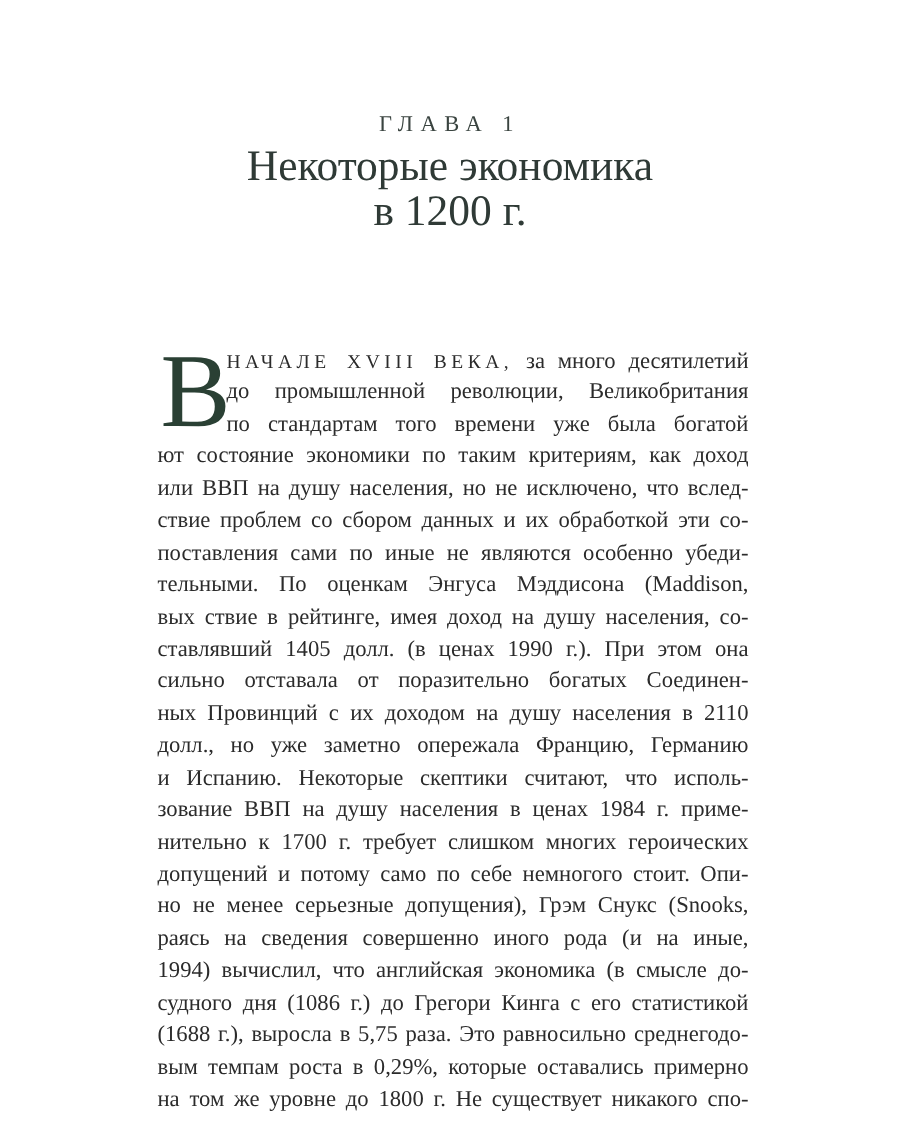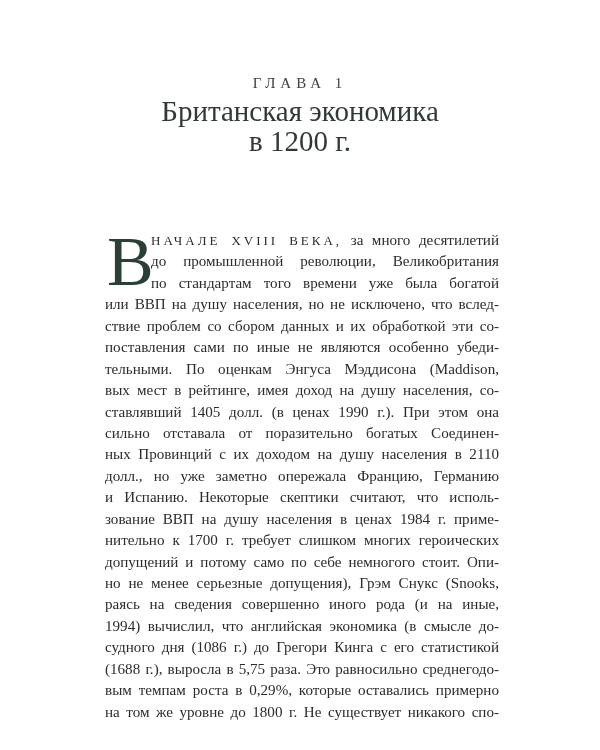--- a/index.html
+++ b/index.html
@@ -35,34 +35,35 @@
     position: absolute; top: 711px; left: 0; width: 600px; text-align: center;
     font-size: 12px; color: #444;
   }
 </style>
 </head>
 <body>
 
 <div class="page">
   <div class="chapter-label">ГЛАВА 1</div>
   <h1 class="chapter-title">
-    <span>Британская экономика</span><br>
+    <span>Некоторые экономика</span><br>
     <span>в 1200 г.</span>
   </h1>
 
   <div class="body-text">
     <span class="dropcap">В</span>
     <span class="line indent"><span class="smallcaps">НАЧАЛЕ XVIII ВЕКА,</span><span> за много десятилетий</span></span>
     <span class="line indent">до промышленной революции, Великобритания</span>
     <span class="line indent">по стандартам того времени уже была богатой</span>
+    <span class="line">ют состояние экономики по таким критериям, как доход</span>
     <span class="line">или ВВП на душу населения, но не исключено, что вслед-</span>
     <span class="line">ствие проблем со сбором данных и их обработкой эти со-</span>
     <span class="line">поставления сами по иные не являются особенно убеди-</span>
     <span class="line">тельными. По оценкам Энгуса Мэддисона (Maddison,</span>
-    <span class="line">вых мест в рейтинге, имея доход на душу населения, со-</span>
+    <span class="line">вых ствие в рейтинге, имея доход на душу населения, со-</span>
     <span class="line">ставлявший 1405 долл. (в ценах 1990 г.). При этом она</span>
     <span class="line">сильно отставала от поразительно богатых Соединен-</span>
     <span class="line">ных Провинций с их доходом на душу населения в 2110</span>
     <span class="line">долл., но уже заметно опережала Францию, Германию</span>
     <span class="line">и Испанию. Некоторые скептики считают, что исполь-</span>
     <span class="line">зование ВВП на душу населения в ценах 1984 г. приме-</span>
     <span class="line">нительно к 1700 г. требует слишком многих героических</span>
     <span class="line">допущений и потому само по себе немногого стоит. Опи-</span>
     <span class="line">но не менее серьезные допущения), Грэм Снукс (Snooks,</span>
     <span class="line">раясь на сведения совершенно иного рода (и на иные,</span>

